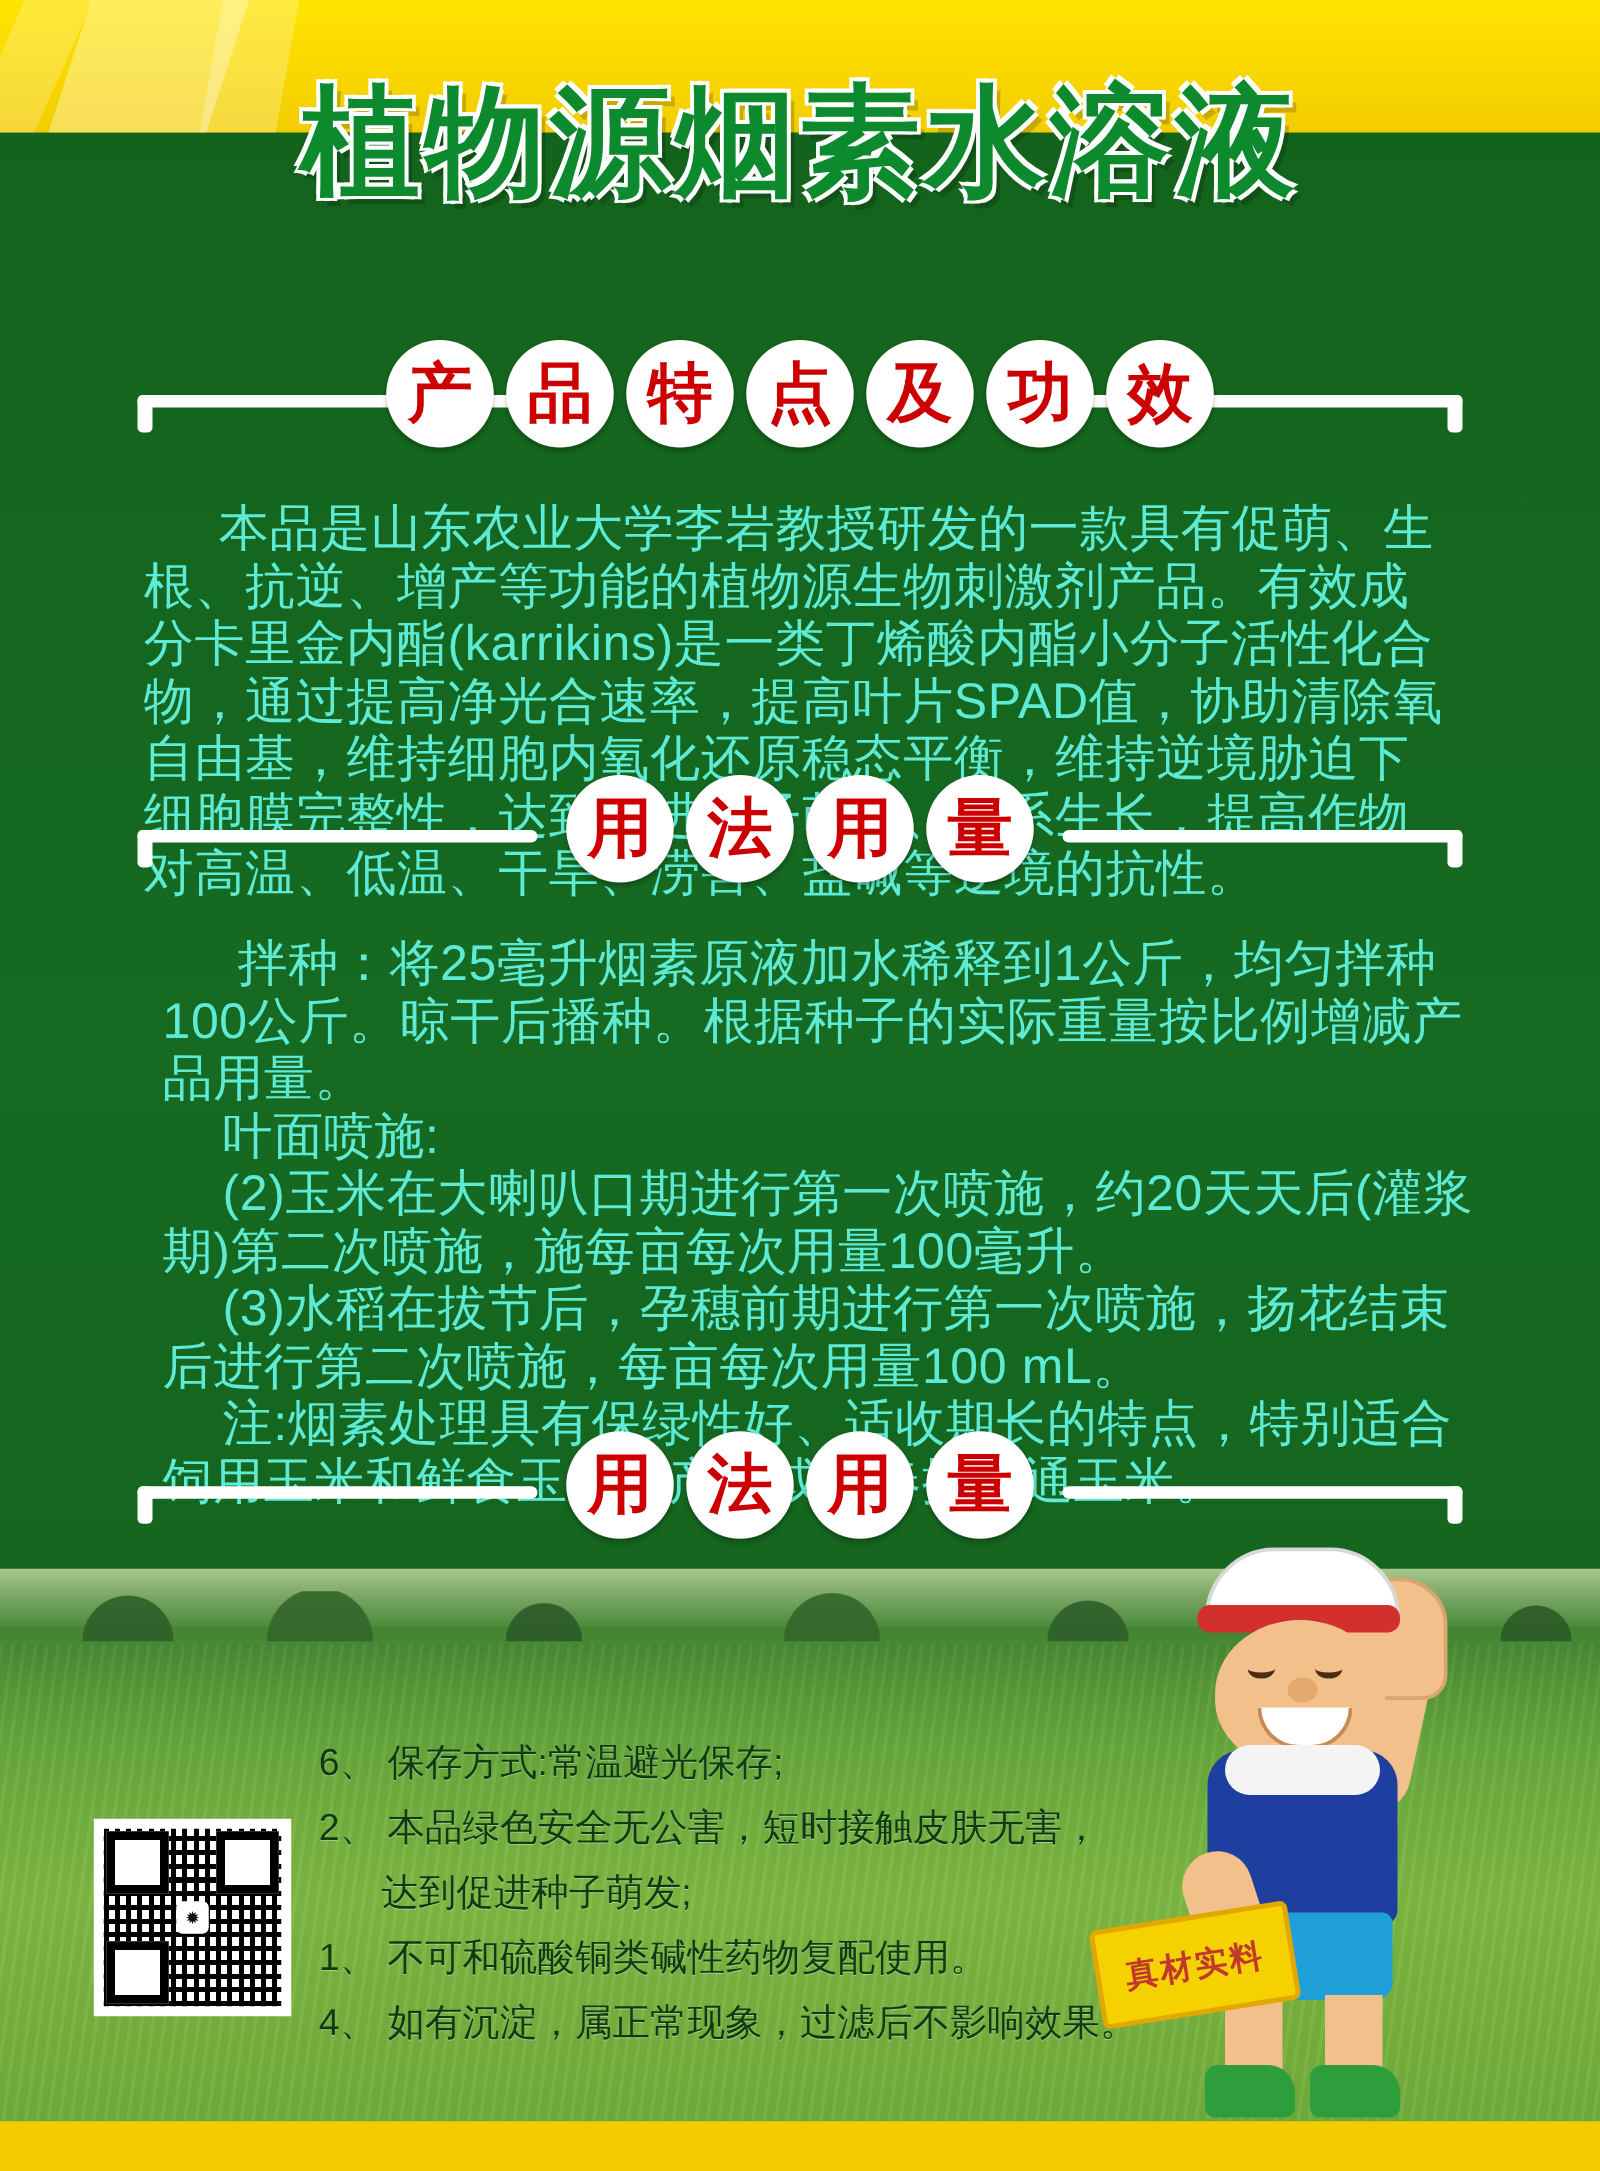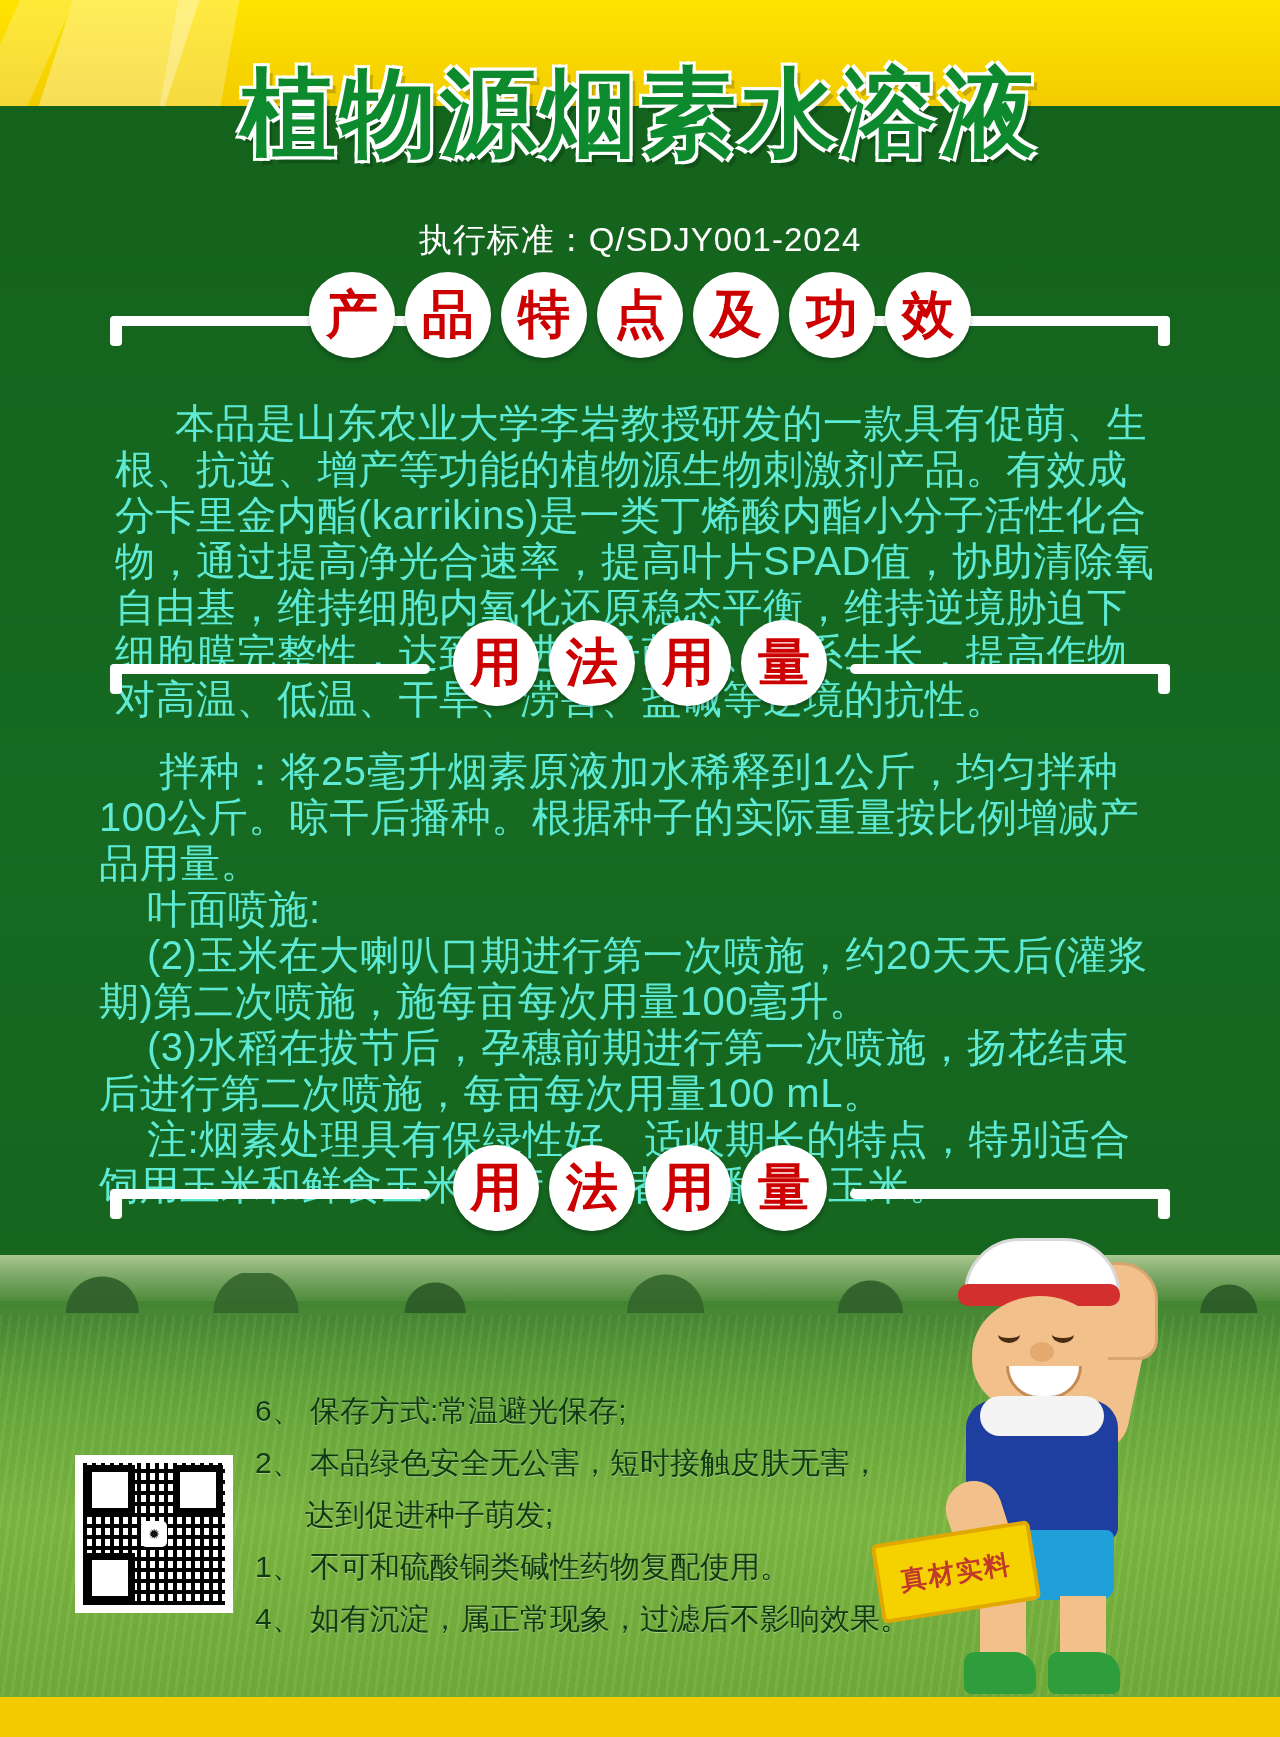--- a/index.html
+++ b/index.html
@@ -430,21 +430,20 @@
   </div>
   <div class="bottom-strip"></div>
 
   <div class="top-band">
     <div class="ray"></div>
     <div class="ray r2"></div>
     <div class="ray r3"></div>
   </div>
   <div class="title">植物源烟素水溶液</div>
 
-  <div class="standard">执行标准：Q/SDJY001-2024</div>
 
   <div class="section-head" style="top:272px;">
     <div class="ribbon-line left"></div>
     <div class="ribbon-cap l"></div>
     <div class="ribbon-line right"></div>
     <div class="ribbon-cap r"></div>
     <div class="head-chars">
       <span class="head-char">产</span>
       <span class="head-char">品</span>
       <span class="head-char">特</span>
@@ -465,21 +464,21 @@
     <div class="ribbon-line right"></div>
     <div class="ribbon-cap r"></div>
     <div class="head-chars">
       <span class="head-char">用</span>
       <span class="head-char">法</span>
       <span class="head-char">用</span>
       <span class="head-char">量</span>
     </div>
   </div>
 
-  <div class="body-text" style="left:99px; top:748px; width:1050px;">
+  <div class="body-text" style="left:130px; top:748px; width:1050px;">
     <p class="indent">拌种：将25毫升烟素原液加水稀释到1公斤，均匀拌种100公斤。晾干后播种。根据种子的实际重量按比例增减产品用量。</p>
     <p style="text-indent:48px;">叶面喷施:</p>
     <p style="text-indent:48px;">(2)玉米在大喇叭口期进行第一次喷施，约20天天后(灌浆期)第二次喷施，施每亩每次用量100毫升。</p>
     <p style="text-indent:48px;">(3)水稻在拔节后，孕穗前期进行第一次喷施，扬花结束后进行第二次喷施，每亩每次用量100 mL。</p>
     <p style="text-indent:48px;">注:烟素处理具有保绿性好、适收期长的特点，特别适合饲用玉米和鲜食玉米生产，或者春播普通玉米。</p>
   </div>
 
   <div class="section-head" style="top:1145px;">
     <div class="ribbon-line left"></div>
     <div class="ribbon-cap l"></div>

